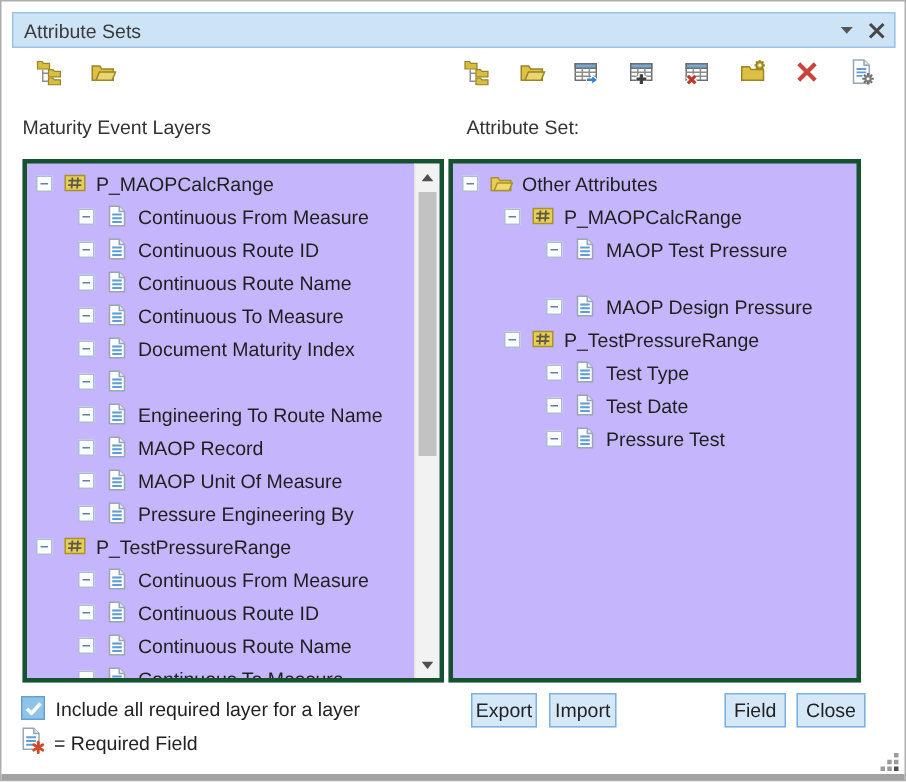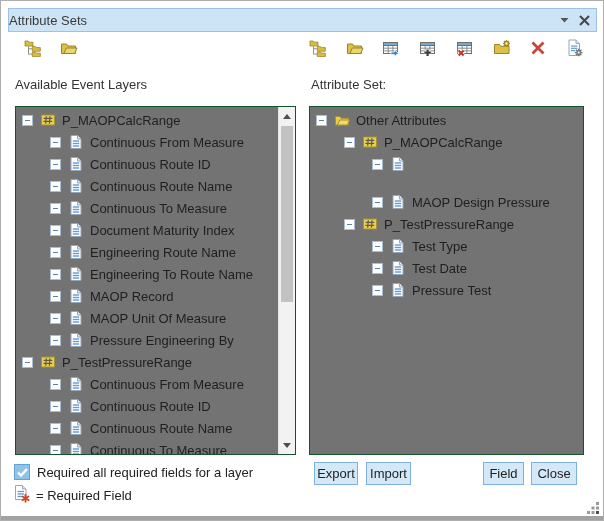--- a/index.html
+++ b/index.html
@@ -9,21 +9,21 @@
     -webkit-font-smoothing:antialiased;
   }
   .dialog{position:absolute;inset:0;border:1px solid #aeaeae;background:#fff;box-sizing:border-box;}
   .bottom-edge{position:absolute;left:0;right:0;bottom:0;height:4px;background:#a2a2a2;}
 
   
   .titlebar{
     position:absolute;left:7px;top:7px;width:589px;height:24px;box-sizing:border-box;
     background:#cde4f7;border:1px solid #9cc3e5;display:flex;align-items:center;
   }
-  .titlebar-text{font-size:13px;color:#3a3a3a;padding-left:0;flex:1;}
+  .titlebar-text{font-size:13px;color:#3a3a3a;padding-left:7px;flex:1;}
   .titlebar-btn{width:20px;height:20px;display:flex;align-items:center;justify-content:center;cursor:default;}
 
   
   .toolbar{position:absolute;left:0;top:34px;width:604px;height:28px;}
   .tool-btn{position:absolute;top:2px;width:22px;height:22px;display:flex;align-items:center;justify-content:center;}
 
   
   .panel-label{position:absolute;font-size:13px;color:#333;}
   .combo{
     position:absolute;left:389px;top:71px;width:196px;height:24px;box-sizing:border-box;
@@ -31,24 +31,24 @@
   }
   .combo-value{flex:1;font-size:13px;color:#222;padding-left:5px;}
   .combo-btn{
     width:23px;height:100%;box-sizing:border-box;background:#ededed;
     border-left:1px solid #b9c2cc;display:flex;align-items:center;justify-content:center;
   }
 
   
   .tree-panel{
     position:absolute;top:105px;height:349px;box-sizing:border-box;
-    border:1px solid #14532d;background:#737373;overflow:hidden;
+    border:3px solid #14532d;background:#c4b5fd;overflow:hidden;
   }
   .tree-panel.left{left:14px;width:281px;}
-  .tree-panel.right{left:308px;width:275px;}
+  .tree-panel.right{left:298px;width:275px;}
   .tree-content{position:absolute;left:0;top:0;right:0;bottom:0;padding-top:2px;overflow:hidden;}
   .tree-panel.left .tree-content{right:17px;}
   .tree-row{height:22px;display:flex;align-items:center;white-space:nowrap;}
   .expand-box{
     width:11px;height:11px;box-sizing:border-box;border:1px solid #a9bed3;background:#fff;
     position:relative;margin-right:7px;flex:none;
   }
   .expand-box::after{
     content:"";position:absolute;left:2px;right:2px;top:4px;height:1px;background:#5c82a8;
   }
@@ -194,21 +194,21 @@
               <line x1="10" y1="10.8" x2="15.4" y2="16.2"></line>
               <line x1="15.4" y1="10.8" x2="10" y2="16.2"></line>
             </g>
             <circle cx="12.7" cy="13.5" r="2.4" fill="#7c7c7c"></circle>
             <circle cx="12.7" cy="13.5" r="1" fill="#ffffff"></circle>
           </svg>
         </span>
       </div>
   </div>
 
-  <div class="panel-label" style="left:14px;top:76px;">Available Event Layers</div>
+  <div class="panel-label" style="left:14px;top:76px;">Maturity Event Layers</div>
   <div class="panel-label" style="left:310px;top:76px;">Attribute Set:</div>
 
 
   <div class="tree-panel left">
     <div class="tree-content">
         <div class="tree-row" style="padding-left: 6px;">
           <span class="expand-box"></span>
           <span class="tree-icon">
             <svg width="16" height="16" viewBox="0 0 16 16">
               <rect x="1.5" y="3" width="13" height="10" fill="#e9ce54" stroke="#a8922c"></rect>
@@ -303,21 +303,20 @@
             <svg width="16" height="16" viewBox="0 0 16 16">
               <path d="M3 1.5 h6.5 l3.5 3.5 v9.5 h-10 z" fill="#fff" stroke="#98a6b4"></path>
               <path d="M9.5 1.5 v3.5 h3.5" fill="#e3eaf0" stroke="#98a6b4"></path>
               <g stroke="#5f9dd6" stroke-width="1.4">
                 <line x1="4.8" y1="7" x2="11.2" y2="7"></line>
                 <line x1="4.8" y1="9.5" x2="11.2" y2="9.5"></line>
                 <line x1="4.8" y1="12" x2="11.2" y2="12"></line>
               </g>
             </svg>
           </span>
-          <span class="tree-label">Engineering Route Name</span>
         </div>
         <div class="tree-row" style="padding-left: 34px;">
           <span class="expand-box"></span>
           <span class="tree-icon">
             <svg width="16" height="16" viewBox="0 0 16 16">
               <path d="M3 1.5 h6.5 l3.5 3.5 v9.5 h-10 z" fill="#fff" stroke="#98a6b4"></path>
               <path d="M9.5 1.5 v3.5 h3.5" fill="#e3eaf0" stroke="#98a6b4"></path>
               <g stroke="#5f9dd6" stroke-width="1.4">
                 <line x1="4.8" y1="7" x2="11.2" y2="7"></line>
                 <line x1="4.8" y1="9.5" x2="11.2" y2="9.5"></line>
@@ -496,20 +495,21 @@
             <svg width="16" height="16" viewBox="0 0 16 16">
               <path d="M3 1.5 h6.5 l3.5 3.5 v9.5 h-10 z" fill="#fff" stroke="#98a6b4"></path>
               <path d="M9.5 1.5 v3.5 h3.5" fill="#e3eaf0" stroke="#98a6b4"></path>
               <g stroke="#5f9dd6" stroke-width="1.4">
                 <line x1="4.8" y1="7" x2="11.2" y2="7"></line>
                 <line x1="4.8" y1="9.5" x2="11.2" y2="9.5"></line>
                 <line x1="4.8" y1="12" x2="11.2" y2="12"></line>
               </g>
             </svg>
           </span>
+          <span class="tree-label">MAOP Test Pressure</span>
         </div>
         <div class="tree-row" style="padding-left: 62px; margin-top: 16px;">
           <span class="expand-box"></span>
           <span class="tree-icon">
             <svg width="16" height="16" viewBox="0 0 16 16">
               <path d="M3 1.5 h6.5 l3.5 3.5 v9.5 h-10 z" fill="#fff" stroke="#98a6b4"></path>
               <path d="M9.5 1.5 v3.5 h3.5" fill="#e3eaf0" stroke="#98a6b4"></path>
               <g stroke="#5f9dd6" stroke-width="1.4">
                 <line x1="4.8" y1="7" x2="11.2" y2="7"></line>
                 <line x1="4.8" y1="9.5" x2="11.2" y2="9.5"></line>
@@ -580,21 +580,21 @@
           <span class="tree-label">Pressure Test</span>
         </div>
       </div>
   </div>
 
   <div class="checkbox checked">
     <svg width="11" height="9" viewBox="0 0 11 9">
         <path d="M1 4.5 L4 7.5 L10 1" stroke="#ffffff" stroke-width="2.4" fill="none"></path>
       </svg>
   </div>
-  <div class="checkbox-label">Required all required fields for a layer</div>
+  <div class="checkbox-label">Include all required layer for a layer</div>
 
   <span class="required-icon">
     <svg width="18" height="19" viewBox="0 0 18 19">
       <path d="M2.5 1.5 h7 l3.5 3.5 v10.5 h-10.5 z" fill="#fff" stroke="#98a6b4"></path>
       <path d="M9.5 1.5 v3.5 h3.5" fill="#e3eaf0" stroke="#98a6b4"></path>
       <g stroke="#5f9dd6" stroke-width="1.3">
         <line x1="4.5" y1="7.5" x2="11" y2="7.5"></line>
         <line x1="4.5" y1="10" x2="11" y2="10"></line>
         <line x1="4.5" y1="12.5" x2="9" y2="12.5"></line>
       </g>

